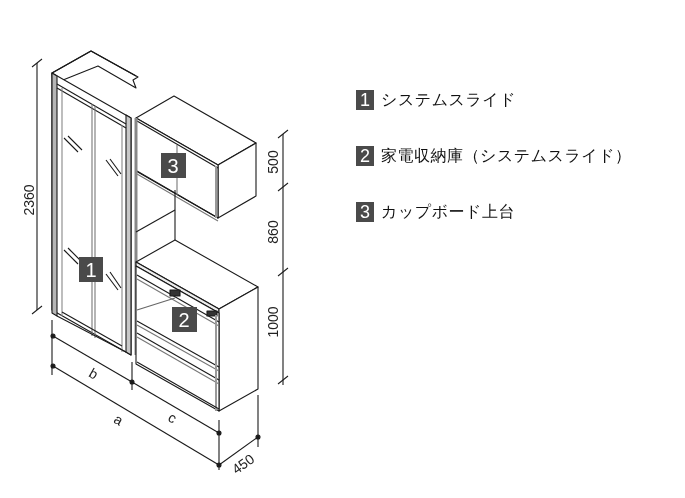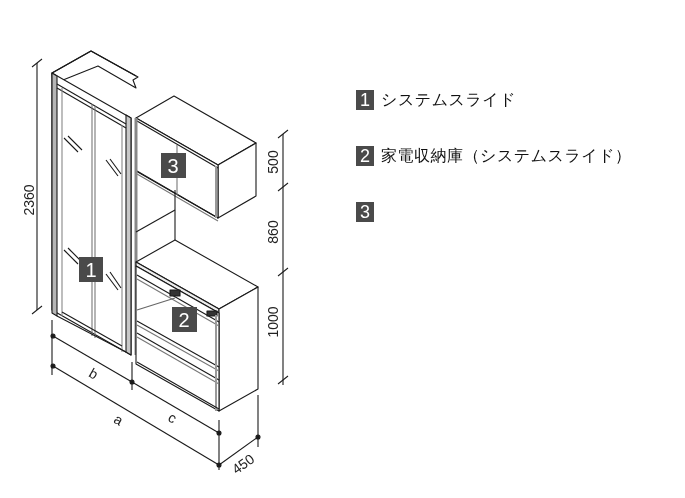--- a/index.html
+++ b/index.html
@@ -142,14 +142,15 @@
   <div class="legend-item">
     <span class="badge">1</span>
     <span class="legend-label">システムスライド</span>
   </div>
   <div class="legend-item">
     <span class="badge">2</span>
     <span class="legend-label">家電収納庫（システムスライド）</span>
   </div>
   <div class="legend-item">
     <span class="badge">3</span>
+    <span class="legend-label">カップボード上台</span>
   </div>
 </div>
 
 </body></html>

